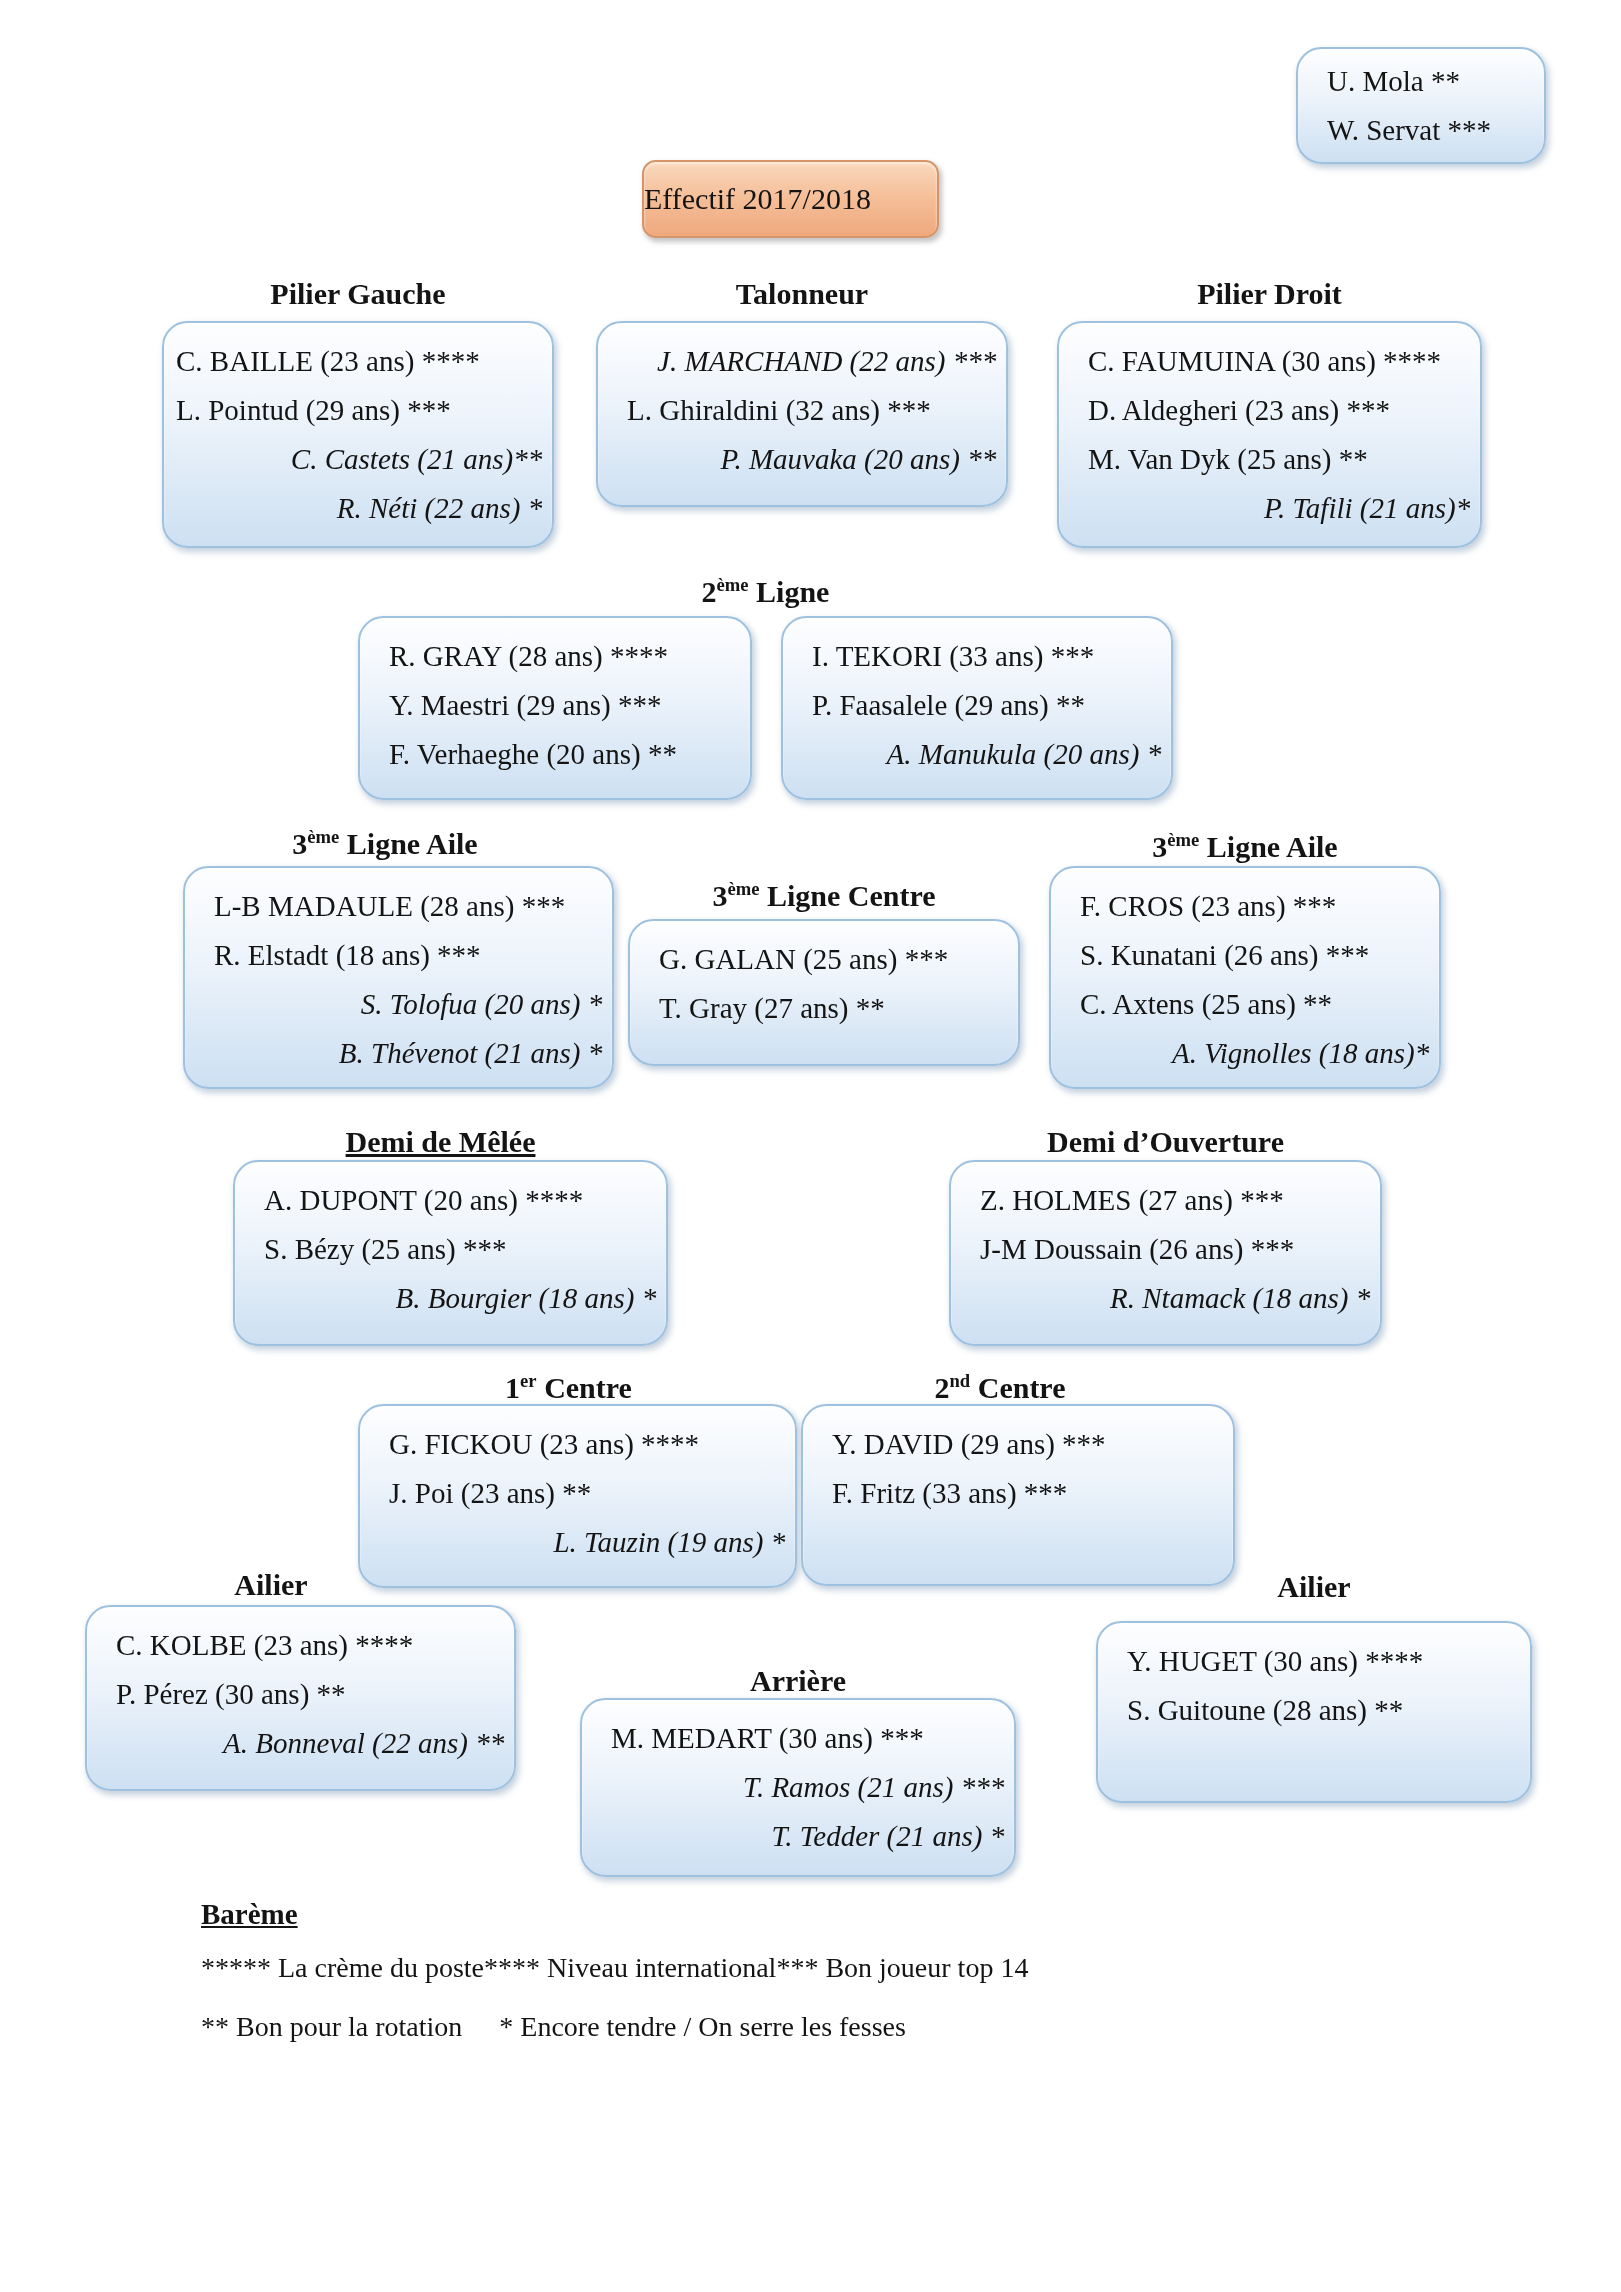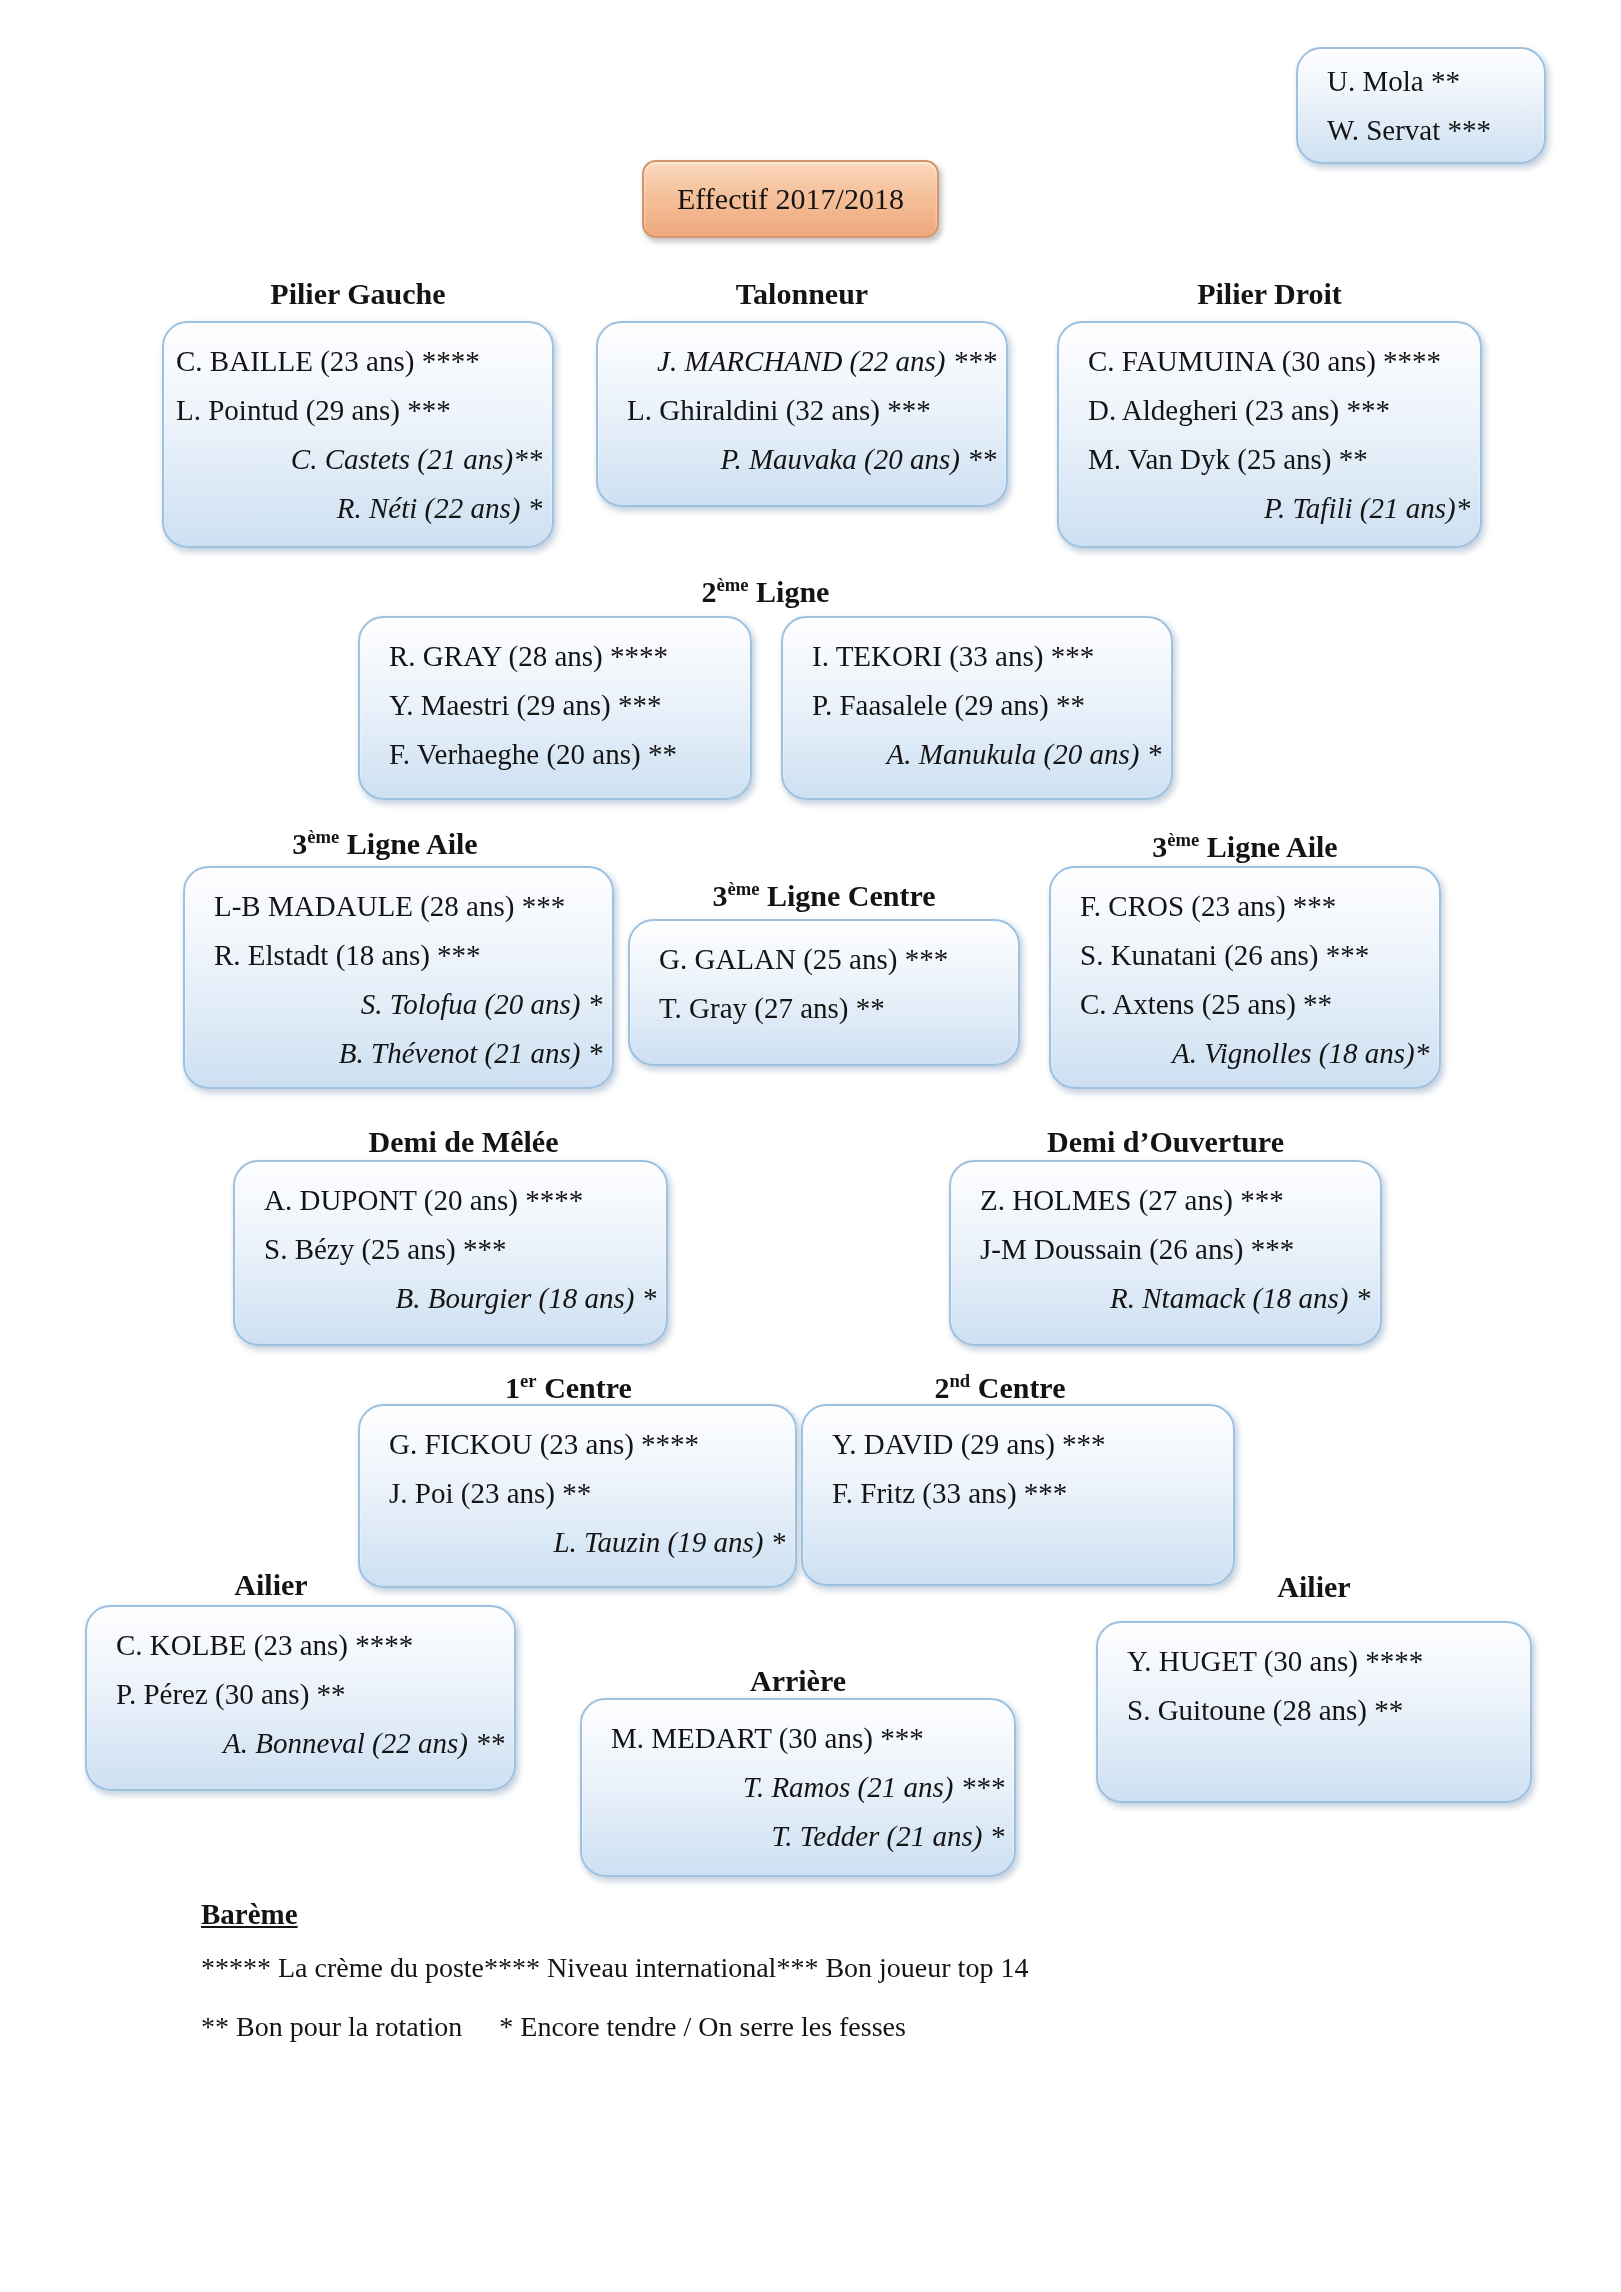--- a/index.html
+++ b/index.html
@@ -18,21 +18,21 @@
   .italic{font-style:italic;text-align:right;}
   .heading{
     position:absolute;font-size:30px;font-weight:700;text-align:center;white-space:nowrap;
   }
   .heading sup{font-size:0.62em;font-weight:700;}
   .title-box{
     position:absolute;left:642px;top:160px;width:297px;height:78px;box-sizing:border-box;
     border:2px solid #d4956a;border-radius:13.7px;
     background:linear-gradient(180deg,#fad8bd 0%,#f5c09a 45%,#efa87d 100%);
     box-shadow:2.9px 3.9px 4.9px rgba(140,140,140,.5), inset 0 2px 2.9px rgba(255,240,225,.9);
-    display:flex;align-items:center;justify-content:center;font-size:30px;
+    display:flex;align-items:center;font-size:30px;
   }
   .bareme-title{
     position:absolute;left:201px;top:1898px;font-size:29px;font-weight:700;
     text-decoration:underline;white-space:nowrap;
   }
   .bareme-line{position:absolute;display:flex;font-size:28px;white-space:nowrap;}
   .bareme-line-1{left:201px;top:1952px;}
   .bareme-line-2{left:201px;top:2011px;gap:37px;}
 </style>
 </head>
@@ -105,21 +105,21 @@
 
   <div class="heading" style="left:1049px;top:829px;width:392px;"><span>3</span><sup>ème</sup><span> Ligne Aile</span></div>
 
   <div class="pbox" style="left:1049px;top:866px;width:392px;height:223px;">
     <div class="line">F. CROS (23 ans) ***</div>
     <div class="line">S. Kunatani (26 ans) ***</div>
     <div class="line">C. Axtens (25 ans) **</div>
     <div class="line italic">A. Vignolles (18 ans)*</div>
   </div>
 
-  <div class="heading" style="left:246px;top:1125px;width:435px;">Demi de Mêlée</div>
+  <div class="heading" style="left:223px;top:1125px;width:435px;text-decoration:underline;">Demi de Mêlée</div>
 
   <div class="pbox" style="left:233px;top:1160px;width:435px;height:186px;">
     <div class="line">A. DUPONT (20 ans) ****</div>
     <div class="line">S. Bézy (25 ans) ***</div>
     <div class="line italic">B. Bourgier (18 ans) *</div>
   </div>
 
   <div class="heading" style="left:949px;top:1125px;width:433px;">Demi d’Ouverture</div>
 
   <div class="pbox" style="left:949px;top:1160px;width:433px;height:186px;">

